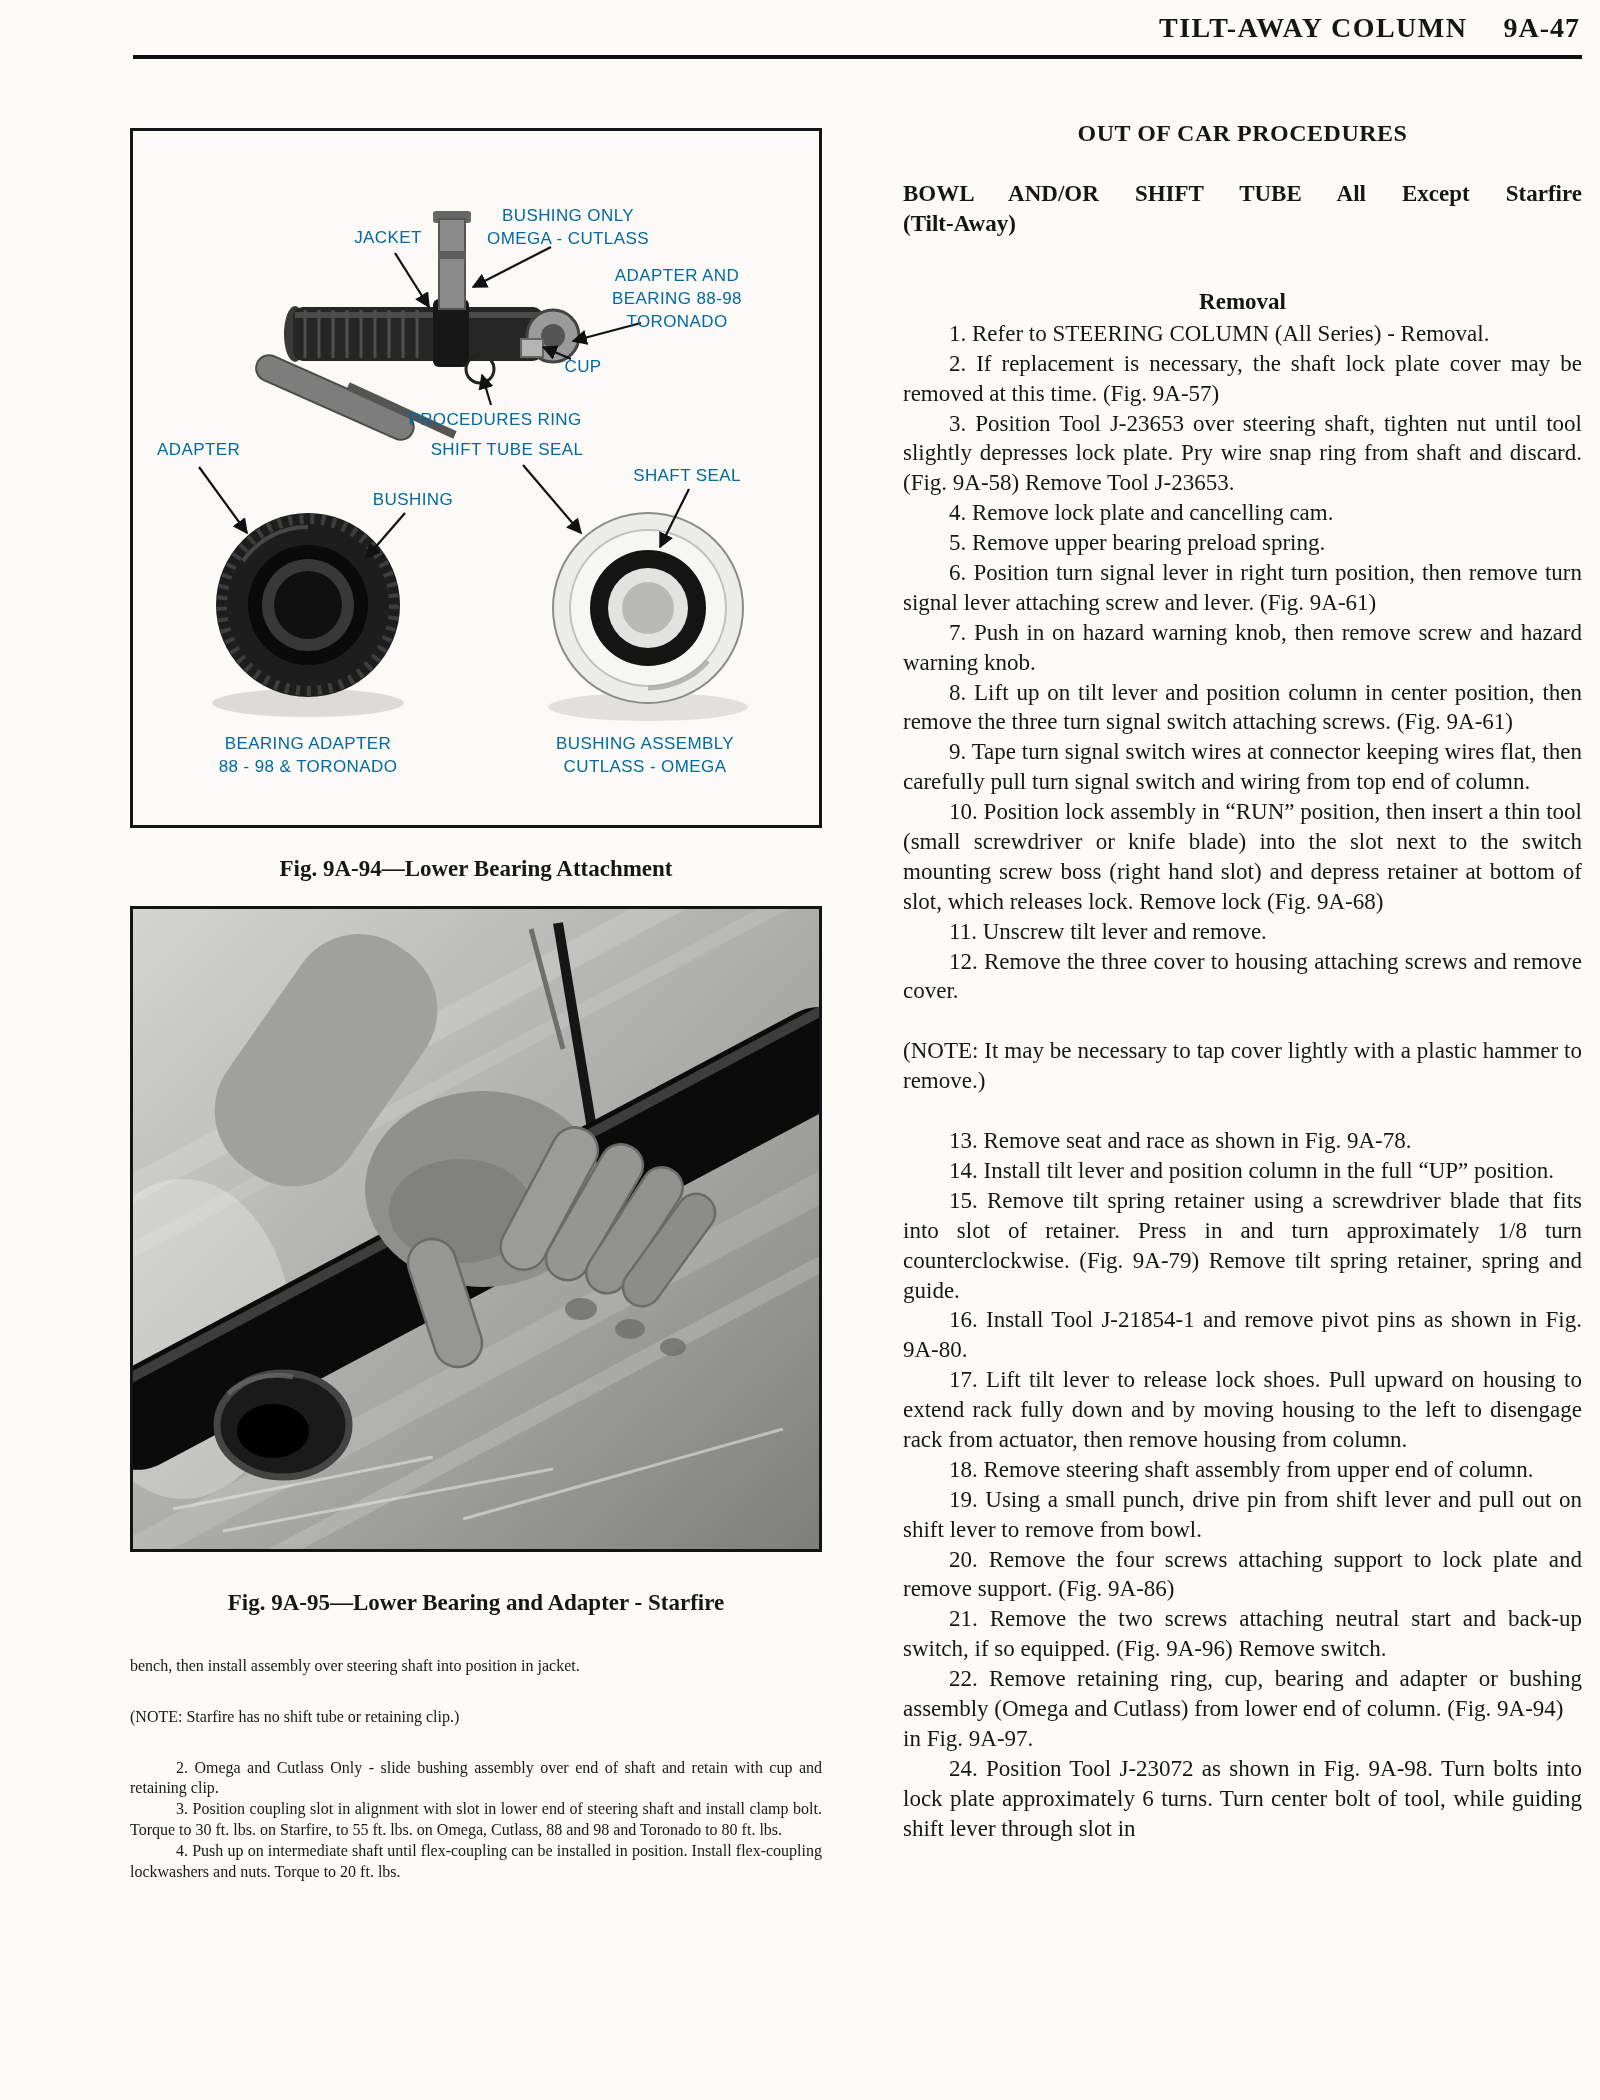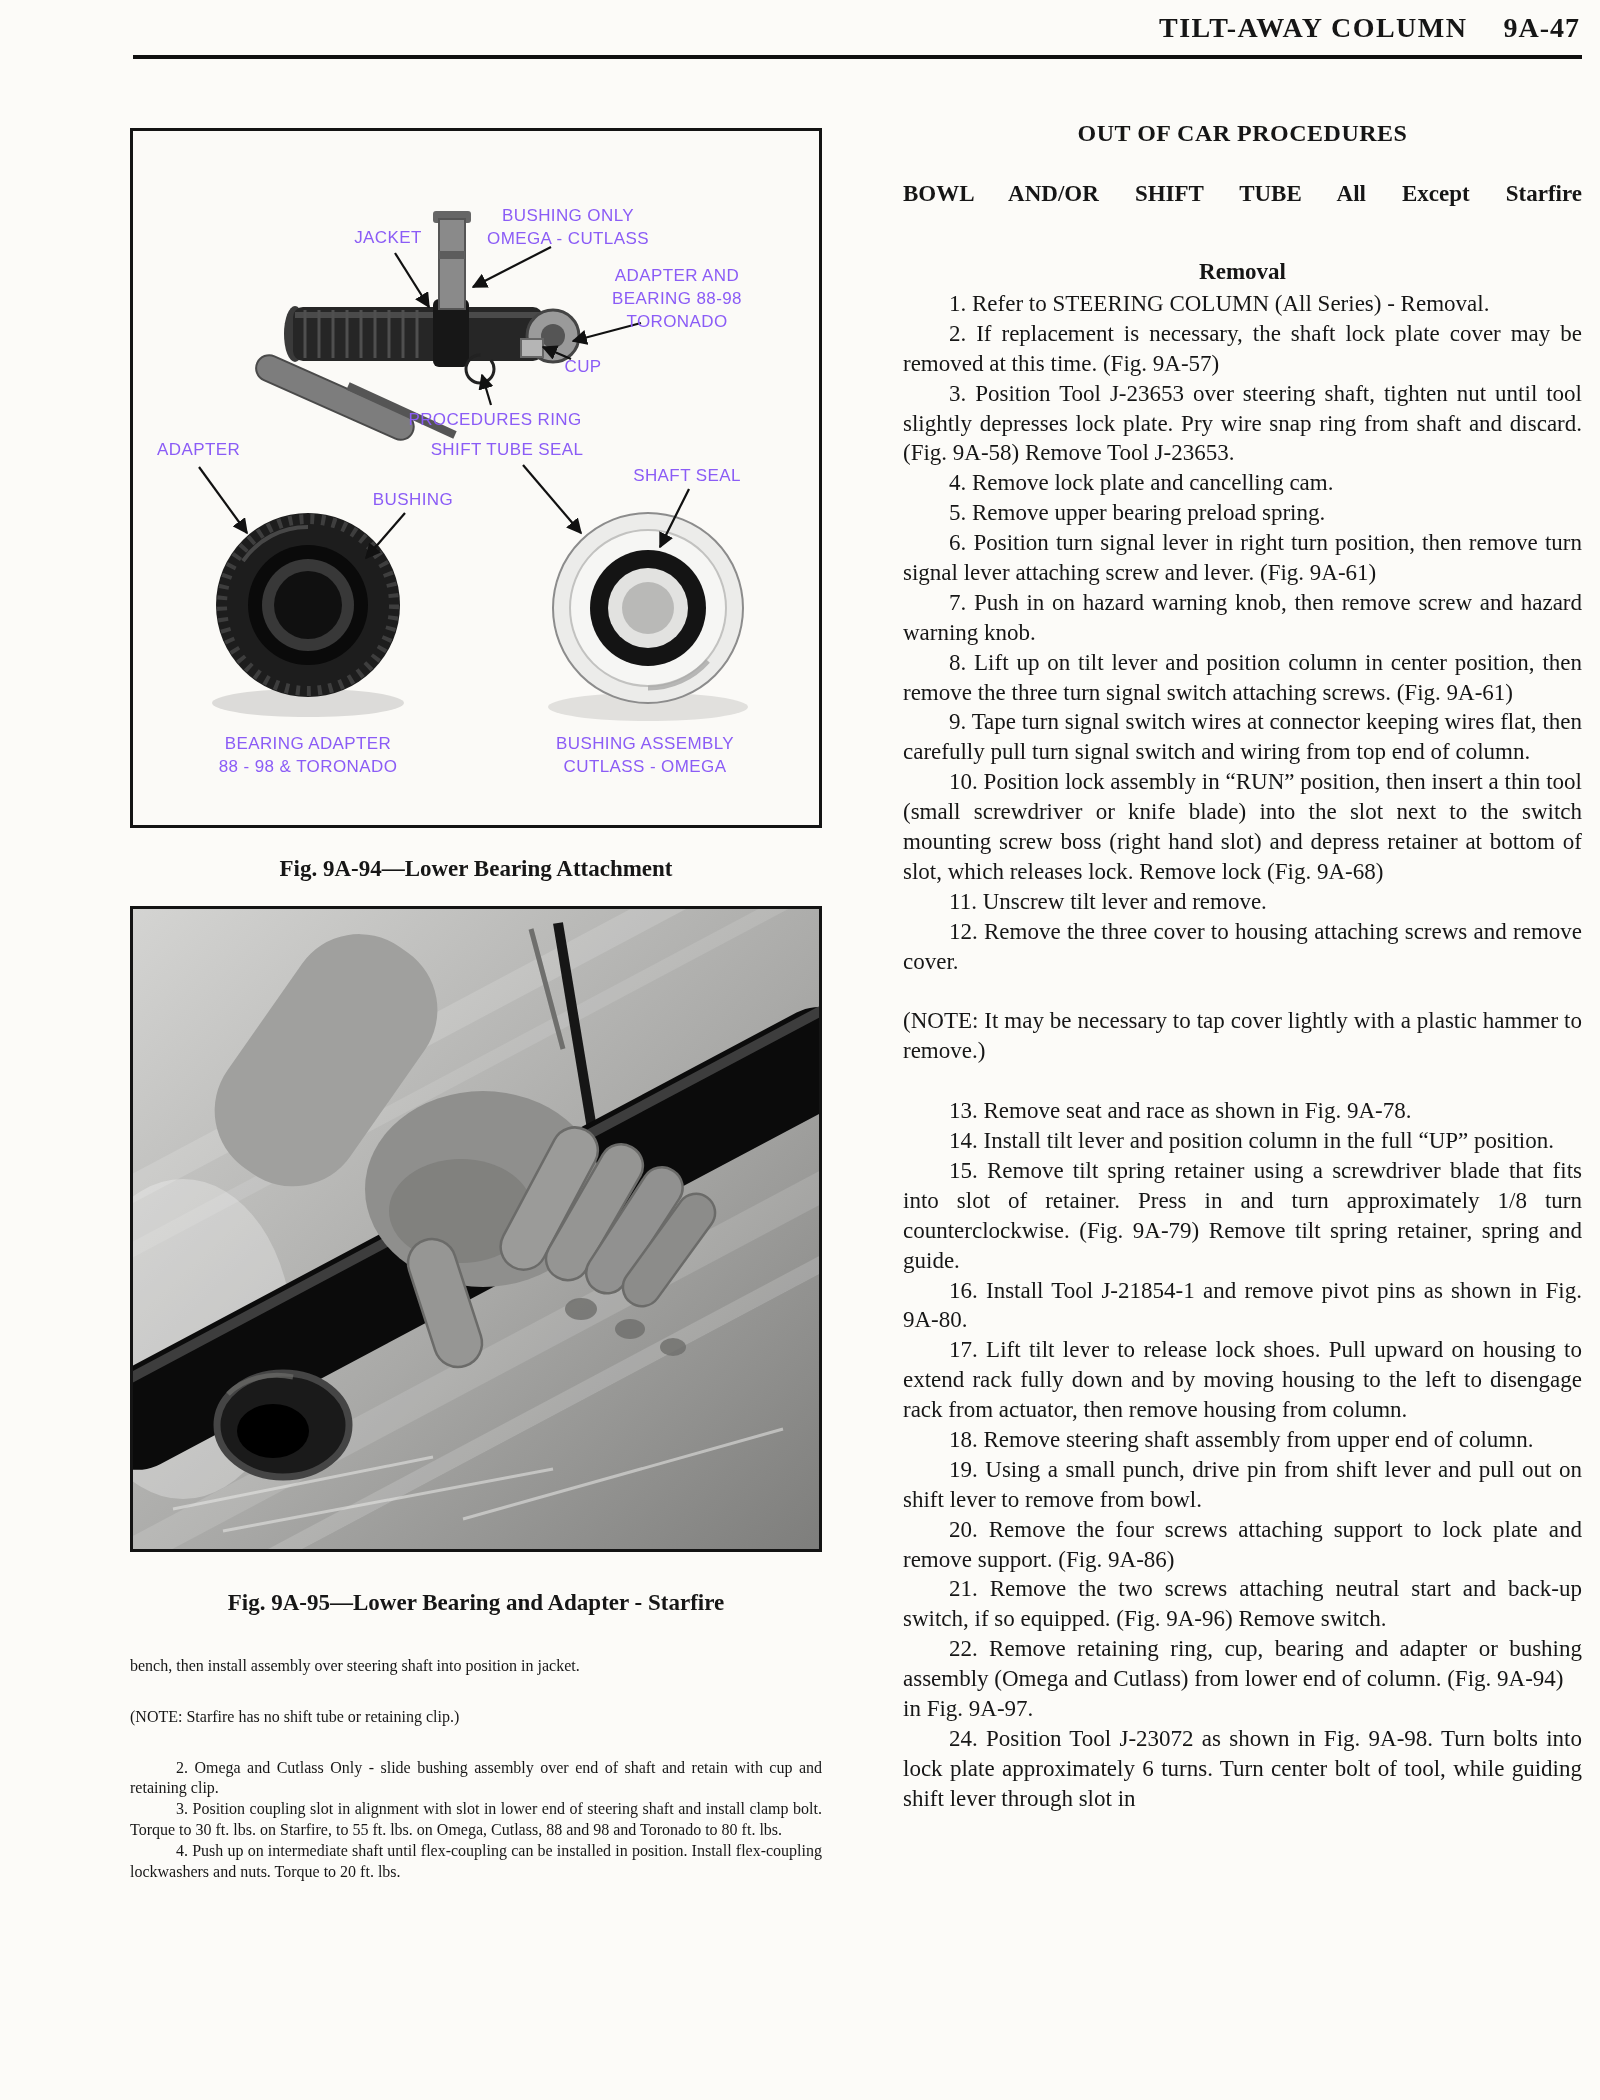--- a/index.html
+++ b/index.html
@@ -36,21 +36,21 @@
   p.note  { text-indent:0; margin:30px 0; }
 
   .section-title { font-size:24px; font-weight:bold; text-align:center;
                    letter-spacing:0.5px; margin-bottom:30px; }
   .heading-1 { display:block; font-weight:bold; text-align:justify; text-align-last:justify; }
   .heading-2 { display:block; font-weight:bold; }
   .subhead { font-weight:bold; margin-top:48px; margin-bottom:2px; text-align:center; }
 
   .dlabel {
     position:absolute; font-family:"Liberation Sans", sans-serif;
-    font-size:17px; letter-spacing:0.4px; color:#8b5cf6;
+    font-size:17px; letter-spacing:0.4px; color:#0369a1;
     white-space:nowrap; text-align:center; line-height:1.35;
   }
   .dlabel span { display:block; }
   .dlabel.centered { transform:translateX(-50%); }
 </style>
 </head>
 <body>
 
 <div class="page">
 
@@ -235,20 +235,21 @@
       <p class="step">3. Position coupling slot in alignment with slot in lower end of steering shaft and install clamp bolt. Torque to 30 ft. lbs. on Starfire, to 55 ft. lbs. on Omega, Cutlass, 88 and 98 and Toronado to 80 ft. lbs.</p>
       <p class="step">4. Push up on intermediate shaft until flex-coupling can be installed in position. Install flex-coupling lockwashers and nuts. Torque to 20 ft. lbs.</p>
     </div>
   </div>
 
   <div class="col-right">
     <h2 class="section-title">OUT OF CAR PROCEDURES</h2>
 
     <p>
       <span class="heading-1">BOWL AND/OR SHIFT TUBE All Except Starfire</span>
+      <span class="heading-2">(Tilt-Away)</span>
     </p>
 
     <p class="subhead">Removal</p>
 
     <p class="step">1. Refer to STEERING COLUMN (All Series) - Removal.</p>
     <p class="step">2. If replacement is necessary, the shaft lock plate cover may be removed at this time. (Fig. 9A-57)</p>
     <p class="step">3. Position Tool J-23653 over steering shaft, tighten nut until tool slightly depresses lock plate. Pry wire snap ring from shaft and discard. (Fig. 9A-58) Remove Tool J-23653.</p>
     <p class="step">4. Remove lock plate and cancelling cam.</p>
     <p class="step">5. Remove upper bearing preload spring.</p>
     <p class="step">6. Position turn signal lever in right turn position, then remove turn signal lever attaching screw and lever. (Fig. 9A-61)</p>

